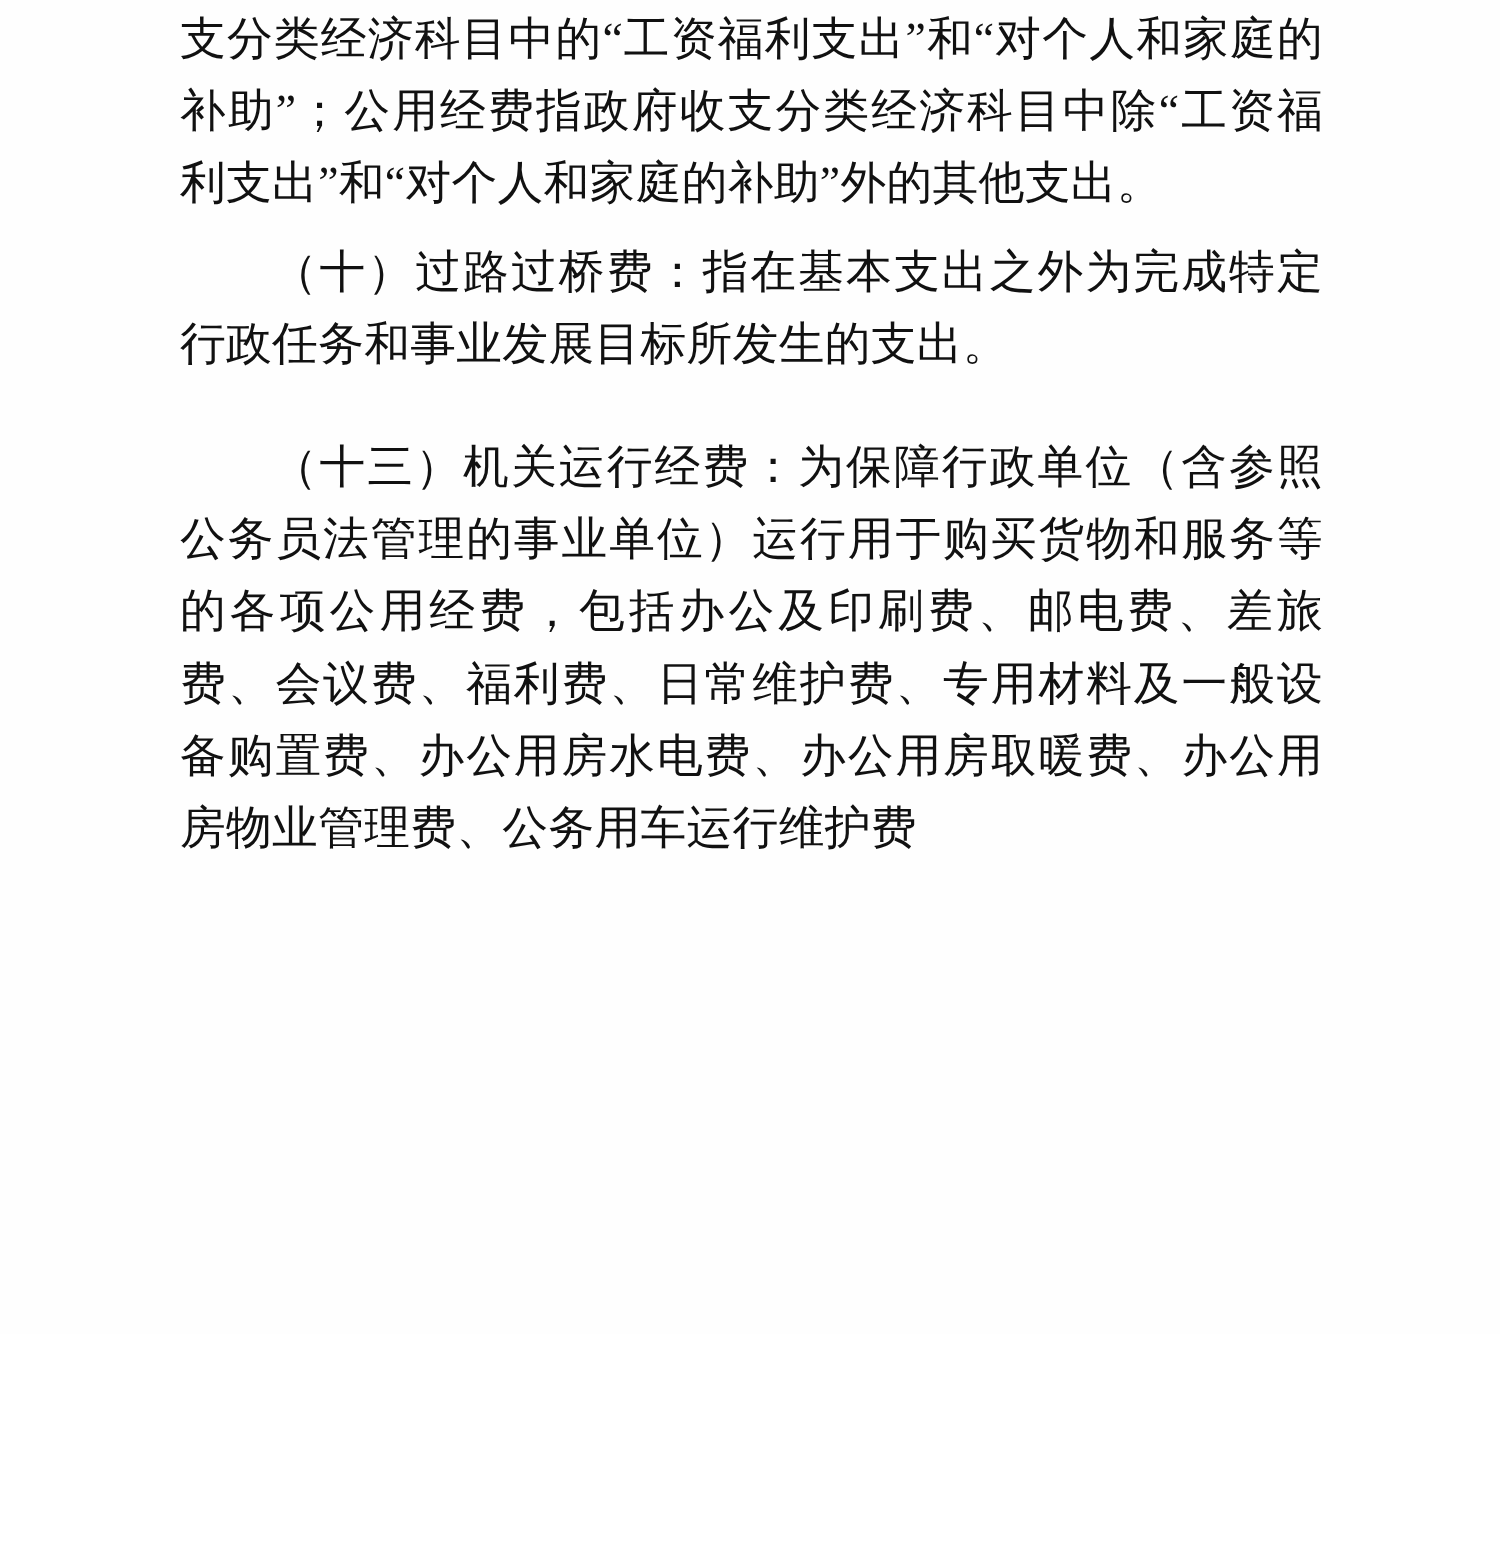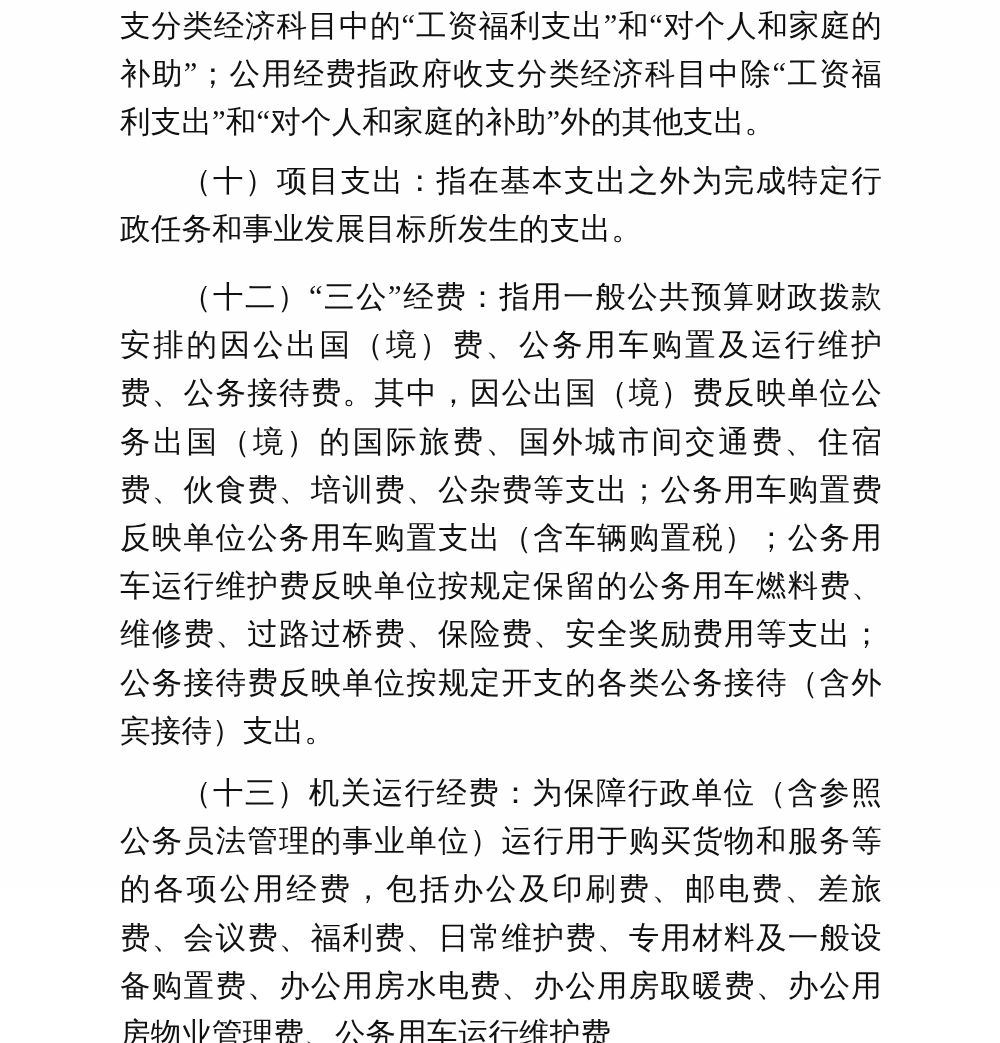--- a/index.html
+++ b/index.html
@@ -45,20 +45,19 @@
     height: 14px;
   }
 </style>
 </head>
 <body>
 
 <div class="page">
   <div class="doc-body">
     <p class="para">支分类经济科目中的“工资福利支出”和“对个人和家庭的补助”；公用经费指政府收支分类经济科目中除“工资福利支出”和“对个人和家庭的补助”外的其他支出。</p>
     <div class="spacer-sm"></div>
-    <p class="para indent">（十）项目支出：指在基本支出之外为完成特定行政任务和事业发展目标所发生的支出。</p>
+    <p class="para indent">（十）过路过桥费：指在基本支出之外为完成特定行政任务和事业发展目标所发生的支出。</p>
     <div class="spacer-sm"></div>
     <div class="spacer-sm"></div>
-    <p class="para indent">（十二）“三公”经费：指用一般公共预算财政拨款安排的因公出国（境）费、公务用车购置及运行维护费、公务接待费。其中，因公出国（境）费反映单位公务出国（境）的国际旅费、国外城市间交通费、住宿费、伙食费、培训费、公杂费等支出；公务用车购置费反映单位公务用车购置支出（含车辆购置税）；公务用车运行维护费反映单位按规定保留的公务用车燃料费、维修费、过路过桥费、保险费、安全奖励费用等支出；公务接待费反映单位按规定开支的各类公务接待（含外宾接待）支出。</p>
     <div class="spacer-md"></div>
     <p class="para indent">（十三）机关运行经费：为保障行政单位（含参照公务员法管理的事业单位）运行用于购买货物和服务等的各项公用经费，包括办公及印刷费、邮电费、差旅费、会议费、福利费、日常维护费、专用材料及一般设备购置费、办公用房水电费、办公用房取暖费、办公用房物业管理费、公务用车运行维护费</p>
   </div>
 </div>
 
 </body></html>

